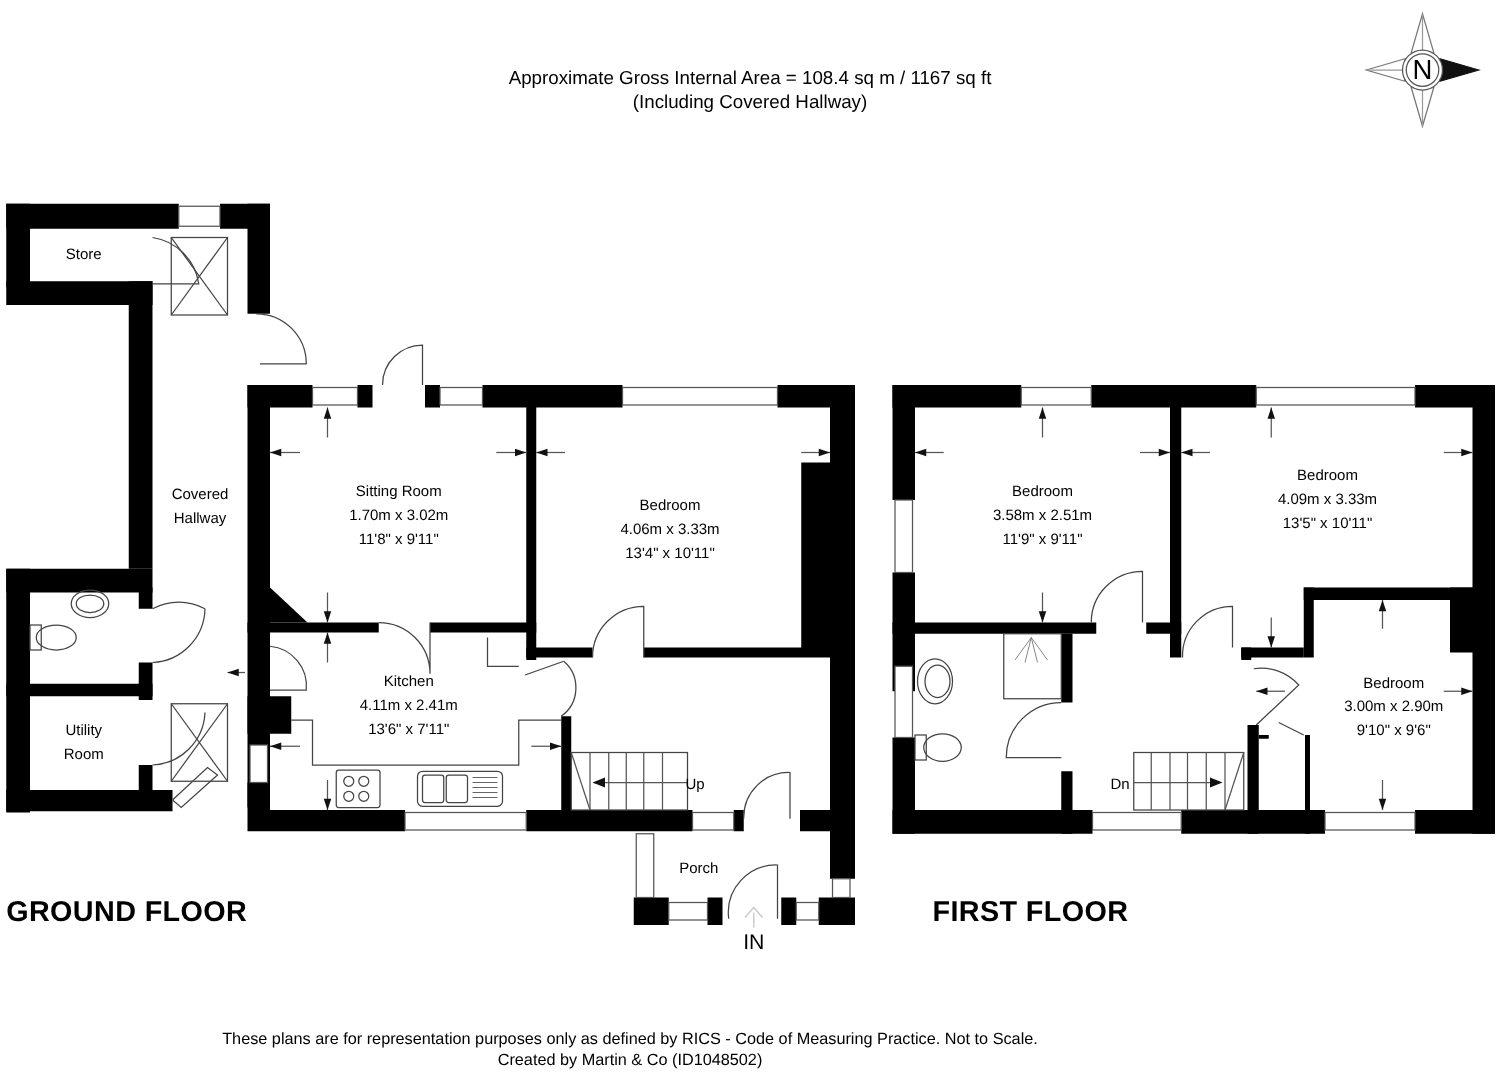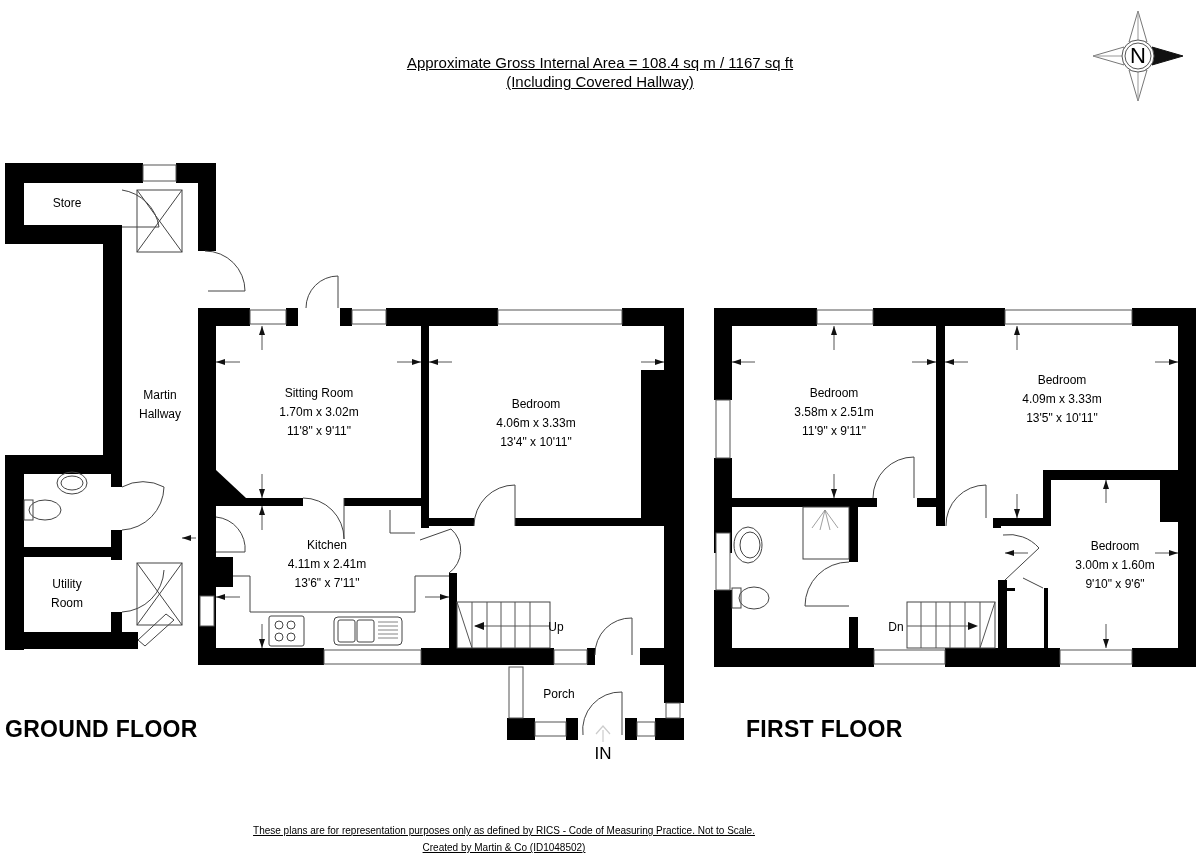--- a/index.html
+++ b/index.html
@@ -1,20 +1,20 @@
 <!DOCTYPE html>
 <html><head>
 <meta charset="utf-8">
 <style>
   html, body { margin: 0; padding: 0; background: #ffffff; }
   body { width: 1200px; height: 867px; position: relative; overflow: hidden;
          font-family: "Liberation Sans", sans-serif; color: #000; }
   .txt { position: absolute; text-align: center; white-space: nowrap; }
-  .header { left: 0; width: 1200px; top: 53px; font-size: 15px; line-height: 19px; text-decoration: underline; }
-  .footer { left: 0; width: 1008px; top: 822px; font-size: 10px; line-height: 17px; text-decoration: underline; }
+  .header { left: 0; width: 1200px; top: 53px; font-size: 15px; line-height: 19px; }
+  .footer { left: 0; width: 1008px; top: 822px; font-size: 13px; line-height: 17px; }
   .floor-title { position: absolute; font-weight: bold; font-size: 23px; letter-spacing: 0.3px; }
   .room { position: absolute; text-align: center; font-size: 12px; line-height: 19px; white-space: nowrap; transform: translateX(-50%); }
   svg.plan { position: absolute; left: 0; top: 0; }
   .w { fill: #000; }
   .thin { fill: none; stroke: #444; stroke-width: 1; }
   .win { fill: #fff; stroke: #555; stroke-width: 1; }
   .arr { stroke: #555; stroke-width: 1; fill: none; }
   .ah { fill: #111; }
 </style>
 </head>
@@ -278,21 +278,21 @@
       <polygon class="ah" points="1106,648 1103,639 1109,639"></polygon>
     <line class="arr" x1="1155" y1="553" x2="1178" y2="553"></line>
       <polygon class="ah" points="1178,553 1169,550 1169,556"></polygon>
     <line class="arr" x1="1005" y1="553" x2="1028" y2="553"></line>
       <polygon class="ah" points="1005,553 1014,550 1014,556"></polygon>
   </g>
 </svg>
 
 <div class="room" style="left:67px; top:194px;">Store</div>
 <div class="room" style="left:160px; top:386px;">
-  <div>Martin</div>
+  <div>Covered</div>
   <div>Hallway</div>
 </div>
 <div class="room" style="left:67px; top:575px;">
   <div>Utility</div>
   <div>Room</div>
 </div>
 <div class="room" style="left:319px; top:384px;">
   <div>Sitting Room</div>
   <div>1.70m x 3.02m</div>
   <div>11'8" x 9'11"</div>
@@ -317,21 +317,21 @@
   <div>3.58m x 2.51m</div>
   <div>11'9" x 9'11"</div>
 </div>
 <div class="room" style="left:1062px; top:371px;">
   <div>Bedroom</div>
   <div>4.09m x 3.33m</div>
   <div>13'5" x 10'11"</div>
 </div>
 <div class="room" style="left:1115px; top:537px;">
   <div>Bedroom</div>
-  <div>3.00m x 1.60m</div>
+  <div>3.00m x 2.90m</div>
   <div>9'10" x 9'6"</div>
 </div>
 <div class="room" style="left:896px; top:618px;">Dn</div>
 <div class="floor-title" style="left:746px; top:716px;">FIRST FLOOR</div>
 
 <div class="txt footer">
   <div>These plans are for representation purposes only as defined by RICS - Code of Measuring Practice. Not to Scale.</div>
   <div>Created by Martin &amp; Co (ID1048502)</div>
 </div>
 

